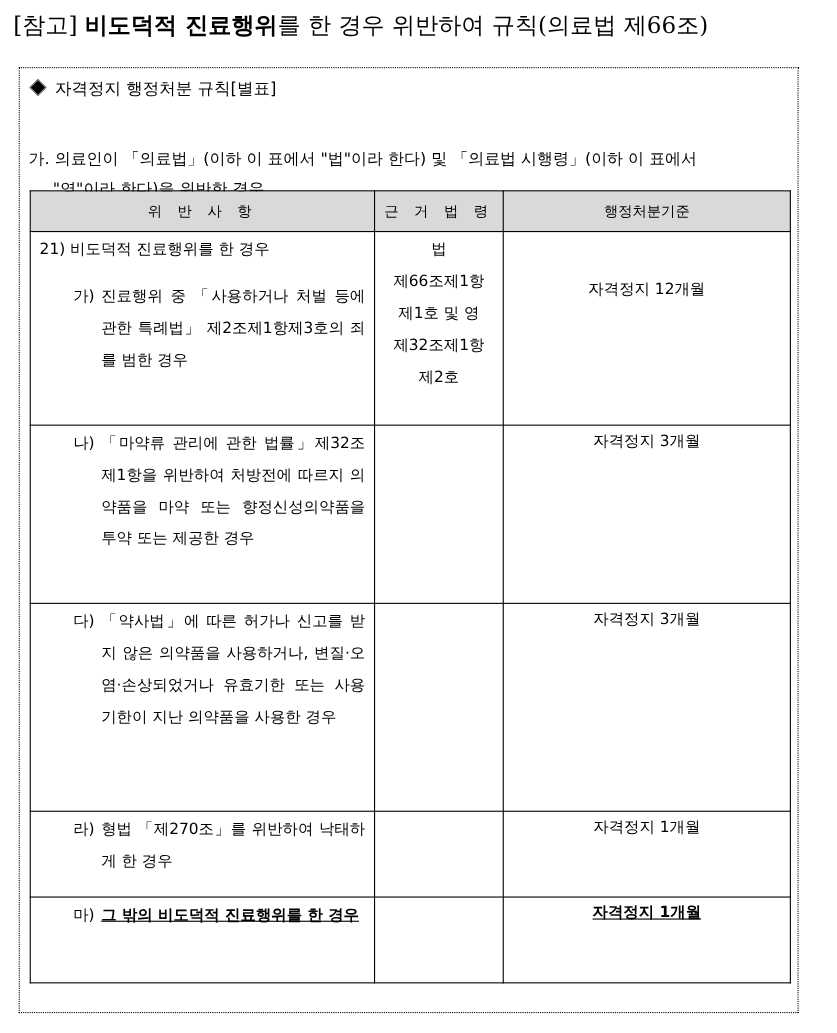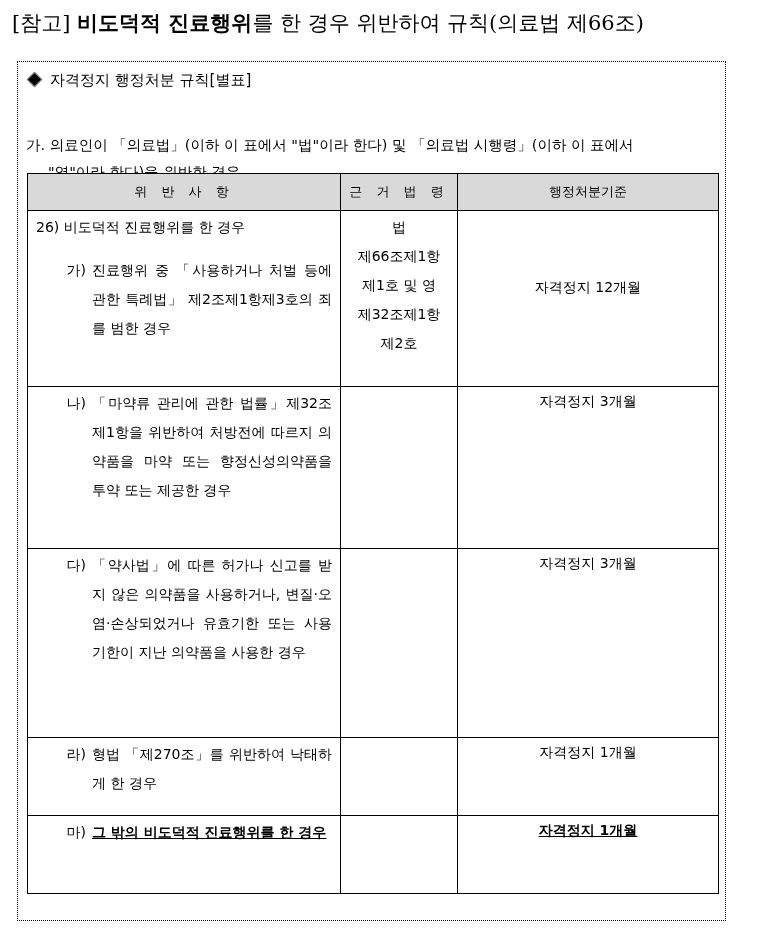--- a/index.html
+++ b/index.html
@@ -54,34 +54,34 @@
       <col class="c3">
     </colgroup>
   <tbody>
       <tr>
     <th>위 반 사 항</th>
     <th>근 거 법 령</th>
     <th class="c3">행정처분기준</th>
   </tr>
   <tr style="height:176px">
     <td class="viol">
-      <span class="lead">26) 비도덕적 진료행위를 한 경우</span>
+      <span class="lead">21) 비도덕적 진료행위를 한 경우</span>
       <div class="sub" style="margin-top:14px">
         <span class="lbl">가)</span>
         <span class="txt">진료행위 중 「사용하거나 처벌 등에 관한 특례법」 제2조제1항제3호의 죄를 범한 경우</span>
       </div>
     </td>
     <td class="basis">
       <div>법</div>
       <div>제66조제1항</div>
       <div>제1호 및 영</div>
       <div>제32조제1항</div>
       <div>제2호</div>
     </td>
-    <td class="penalty" style="vertical-align:top;padding-top:64px">자격정지 12개월</td>
+    <td class="penalty" style="vertical-align:top;padding-top:40px">자격정지 12개월</td>
   </tr>
   <tr style="height:162px">
     <td class="viol">
       <div class="sub">
         <span class="lbl">나)</span>
         <span class="txt">「마약류 관리에 관한 법률」제32조제1항을 위반하여 처방전에 따르지 의약품을 마약 또는 향정신성의약품을 투약 또는 제공한 경우</span>
       </div>
     </td>
     <td></td>
     <td class="penalty">자격정지 3개월</td>

